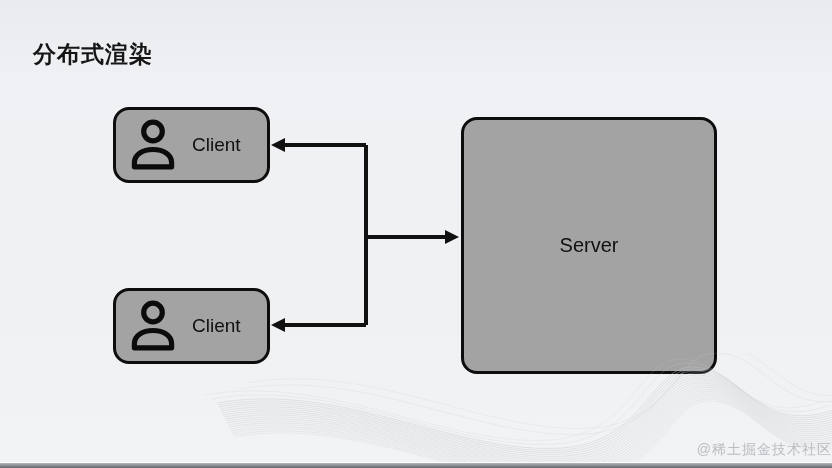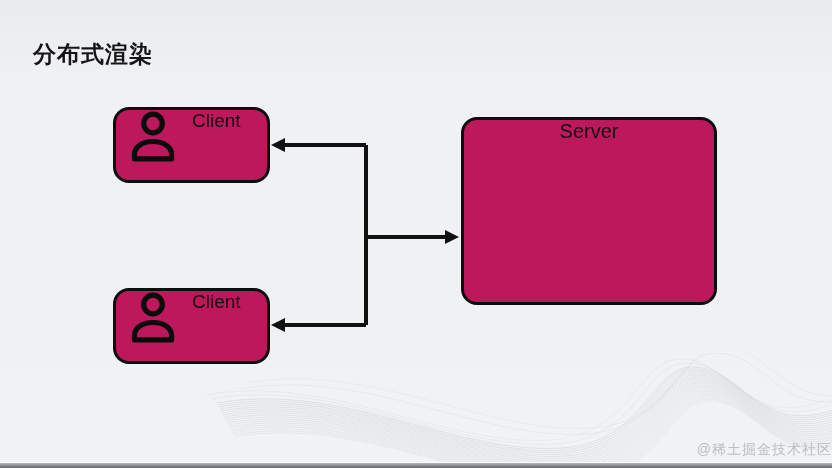--- a/index.html
+++ b/index.html
@@ -15,45 +15,45 @@
     top: 27px;
     font-size: 23px;
     font-weight: 700;
     color: #151515;
     letter-spacing: 1px;
     margin-top: 12px;
   }
   
   .node {
     position: absolute;
-    background: #be185d;
+    background: #a3a3a3;
     border: 3.5px solid #0d0d0d;
     border-radius: 16px;
     display: flex;
-    align-items: flex-start;
+    align-items: center;
   }
   .client-node {
     left: 113px;
     width: 157px;
     height: 76px;
     padding-left: 13px;
   }
   .client-node.c1 { top: 107px; }
   .client-node.c2 { top: 288px; }
   .client-node .person { width: 48px; height: 54px; flex: 0 0 auto; }
   .client-node .node-label {
     font-size: 19px;
     color: #101010;
     margin-left: 15px;
   }
   .server-node {
     left: 461px;
     top: 117px;
     width: 256px;
-    height: 188px;
+    height: 257px;
     justify-content: center;
   }
   .server-node .node-label {
     font-size: 20px;
     color: #101010;
   }
   .connector-layer, .wave-layer {
     position: absolute;
     pointer-events: none;
   }

